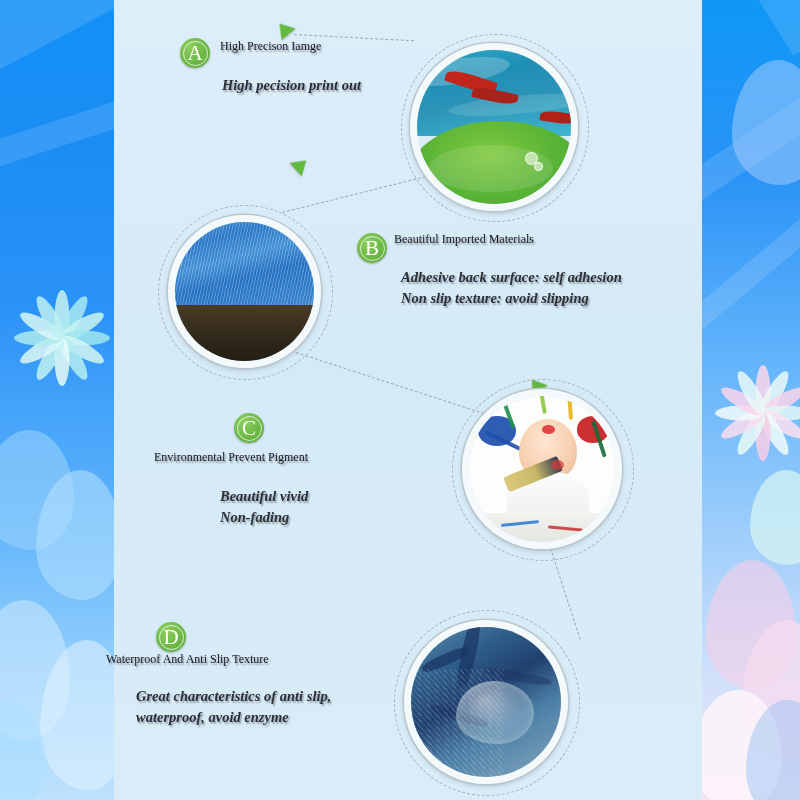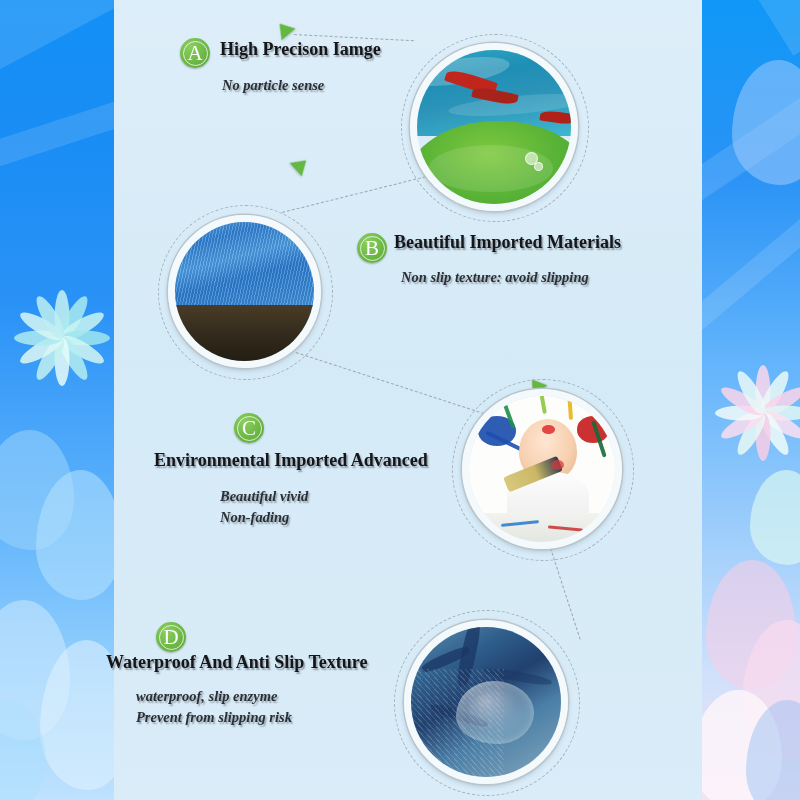--- a/index.html
+++ b/index.html
@@ -71,21 +71,21 @@
     font-size: 21px; line-height: 30px; text-align: center;
     font-family: "Liberation Serif", serif;
   }
   .badge::after {
     content: ""; position: absolute; left: 2.5px; top: 2.5px;
     width: 23px; height: 23px; border-radius: 50%;
     border: 1.2px solid rgba(255,255,255,.75);
   }
   .block-title {
     position: absolute;
-    font-size: 18px; font-weight: bold;
+    font-size: 12px; font-weight: normal;
     color: #14161a; white-space: nowrap;
     text-shadow: 1.5px 1.5px 1.5px rgba(120,130,140,.75);
   }
   .block-lines {
     position: absolute;
     font-size: 14.5px; font-style: italic; font-weight: bold;
     color: #2a2f35; line-height: 1.42;
     text-shadow: 1.5px 1.5px 1.5px rgba(125,135,145,.7);
     white-space: nowrap;
   }
@@ -241,21 +241,21 @@
     <div class="arrow" style="left:413px;top:378px;transform:rotate(-36deg);"></div>
 
     <div class="dash-line" style="left:437px;top:548px;width:96px;transform:rotate(72deg);"></div>
     <div class="arrow" style="left:291px;top:690px;transform:rotate(14deg);"></div>
     <div class="dash-line" style="left:306px;top:722px;width:66px;transform:rotate(-20deg);"></div>
 
     <div class="block">
       <div class="badge" style="left:66px;top:38px;">A</div>
       <div class="block-title" style="left:106px;top:39px;">High Precison Iamge</div>
       <div class="block-lines" style="left:108px;top:75px;">
-        <div>No particle sense</div>
+        <div>High pecision print out</div>
       </div>
     </div>
 
     <div class="photo-wrap" style="left:296px;top:43px;">
       <div class="ring-dash" style="left:-9px;top:-9px;width:186px;height:186px;"></div>
       <div class="photo" style="width:168px;height:168px;">
         <div class="inner">
           <div class="pa-water"></div>
           <div class="pa-wave" style="left:-10%;top:6%;width:70%;height:16%;transform:rotate(-8deg);"></div>
           <div class="pa-wave" style="left:20%;top:30%;width:90%;height:12%;transform:rotate(-5deg);opacity:.6;"></div>
@@ -267,39 +267,40 @@
           <div class="pa-drop" style="left:70%;top:66%;width:11px;height:11px;"></div>
           <div class="pa-drop" style="left:76%;top:73%;width:7px;height:7px;"></div>
         </div>
       </div>
     </div>
 
     <div class="block">
       <div class="badge" style="left:243px;top:233px;">B</div>
       <div class="block-title" style="left:280px;top:232px;">Beautiful Imported Materials</div>
       <div class="block-lines" style="left:287px;top:267px;">
+        <div>Adhesive back surface: self adhesion</div>
         <div>Non slip texture: avoid slipping</div>
       </div>
     </div>
 
     <div class="photo-wrap" style="left:54px;top:215px;">
       <div class="ring-dash" style="left:-10px;top:-10px;width:173px;height:173px;"></div>
       <div class="photo" style="width:153px;height:153px;">
         <div class="inner">
           <div class="pb-fab">
               <div class="pb-rib"></div>
             </div>
           <div class="pb-dark"></div>
         </div>
       </div>
     </div>
 
     <div class="block">
       <div class="badge" style="left:120px;top:413px;">C</div>
-      <div class="block-title" style="left:40px;top:450px;">Environmental Imported Advanced</div>
+      <div class="block-title" style="left:40px;top:450px;">Environmental Prevent Pigment</div>
       <div class="block-lines" style="left:106px;top:486px;">
         <div>Beautiful vivid</div>
         <div>Non-fading</div>
       </div>
     </div>
 
     <div class="photo-wrap" style="left:348px;top:389px;">
       <div class="ring-dash" style="left:-10px;top:-10px;width:180px;height:180px;"></div>
       <div class="photo" style="width:160px;height:160px;">
         <div class="inner">
@@ -320,22 +321,22 @@
           <div class="pc-streak" style="left:22%;top:86%;width:26%;height:3px;background:#2f7fd0;transform:rotate(-6deg);"></div>
           <div class="pc-streak" style="left:54%;top:90%;width:24%;height:3px;background:#c93b3b;transform:rotate(5deg);"></div>
         </div>
       </div>
     </div>
 
     <div class="block">
       <div class="badge" style="left:42px;top:622px;">D</div>
       <div class="block-title" style="left:-8px;top:652px;">Waterproof And Anti Slip Texture</div>
       <div class="block-lines" style="left:22px;top:686px;">
-        <div>waterproof, slip enzyme</div>
-        <div>Prevent from slipping risk</div>
+        <div>Great characteristics of anti slip,</div>
+        <div>waterproof, avoid enzyme</div>
       </div>
     </div>
 
     <div class="photo-wrap" style="left:290px;top:620px;">
       <div class="ring-dash" style="left:-10px;top:-10px;width:184px;height:184px;"></div>
       <div class="photo" style="width:164px;height:164px;">
         <div class="inner">
           <div class="pd-base"></div>
           <div class="pd-vein" style="left:34%;top:-6%;width:9%;height:46%;transform:rotate(12deg);"></div>
           <div class="pd-vein" style="left:6%;top:18%;width:34%;height:7%;transform:rotate(-24deg);"></div>

